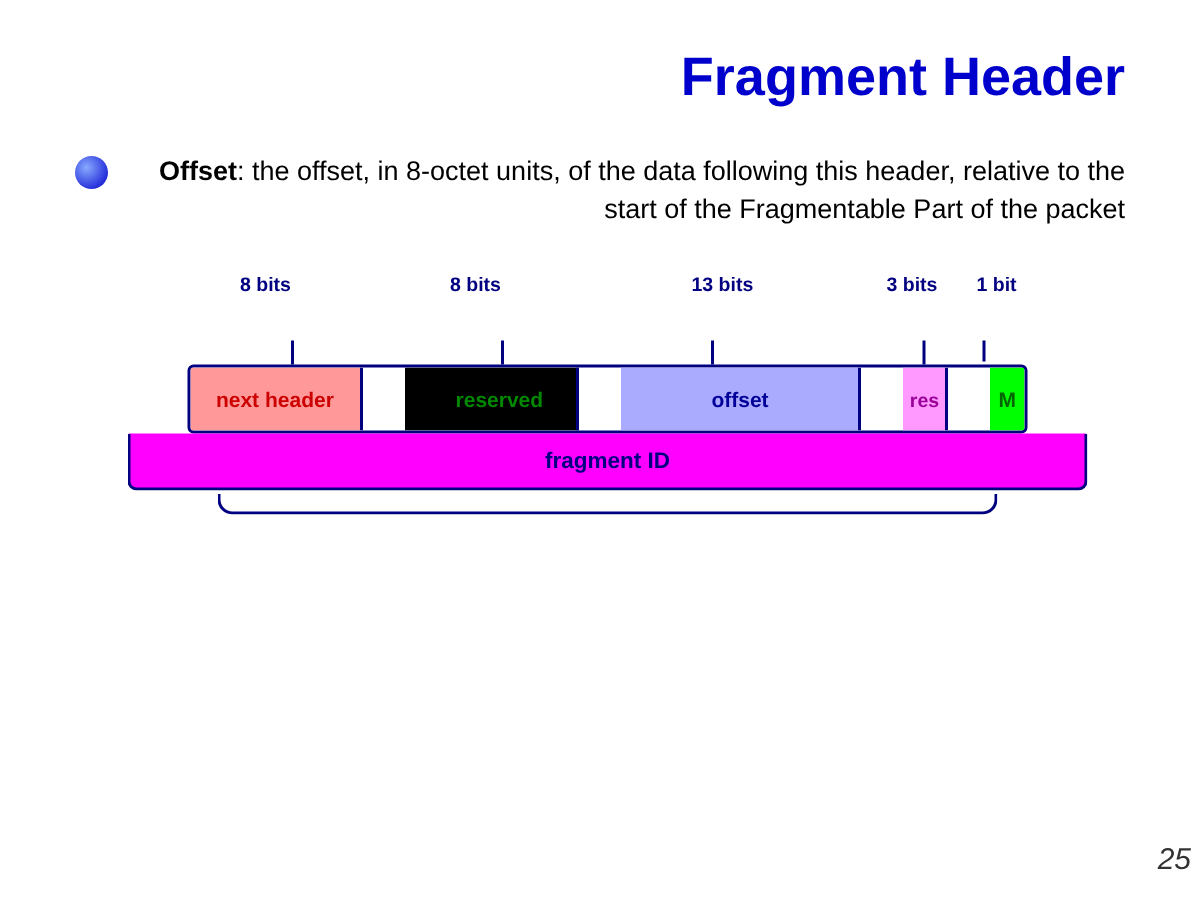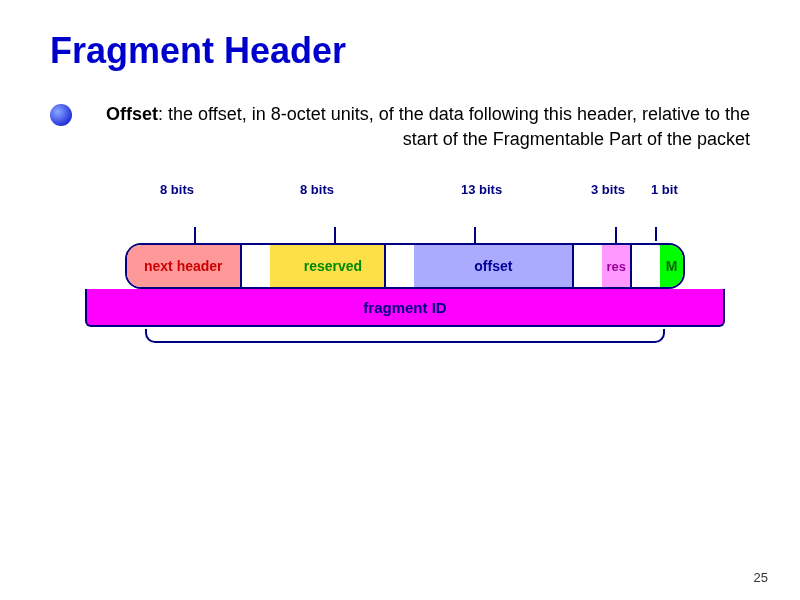--- a/index.html
+++ b/index.html
@@ -13,21 +13,21 @@
     }
 
     .slide {
       width: 800px;
       height: 600px;
       padding: 20px 50px;
       position: relative;
     }
 
     .title {
-      text-align: left;
+      text-align: right;
       color: #0000cc;
       font-size: 36px;
       font-weight: bold;
       margin-bottom: 30px;
       margin-top: 10px;
     }
 
     .bullet-section {
       margin-bottom: 20px;
     }
@@ -68,21 +68,21 @@
       display: flex;
       flex-direction: column;
       align-items: center;
     }
 
     .header-row {
       display: flex;
       width: 560px;
       height: 46px;
       border: 2.5px solid #000080;
-      border-radius: 16px;
+      border-radius: 4px;
       overflow: hidden;
       margin-left: 10px;
       gap: 28px;
     }
 
     .cell {
       display: flex;
       align-items: center;
       justify-content: center;
       font-size: 14px;
@@ -92,21 +92,21 @@
     .cell:last-child {
       border-right: none;
     }
 
     .cell-next-header {
       background: #ff9999;
       width: 140px;
       color: #cc0000;
     }
     .cell-reserved {
-      background: #fde047;
+      background: #000000;
       width: 140px;
       color: #008800;
       padding-left: 12px;
     }
     .cell-offset {
       background: #aaaaff;
       width: 196px;
       color: #000099;
     }
     .cell-res {
@@ -148,23 +148,24 @@
       font-size: 14px;
       color: #000080;
       font-weight: bold;
       width: 560px;
       margin-left: 10px;
     }
 
     .page-number {
       position: absolute;
       bottom: 15px;
-      right: 32px;
-      font-size: 13px;
+      right: 6px;
+      font-size: 20px;
       color: #333;
+      font-style: italic;
     }
 
     .bit-labels-row {
       display: flex;
       width: 560px;
       height: 45px;
       margin-left: 10px;
       position: relative;
     }
 

